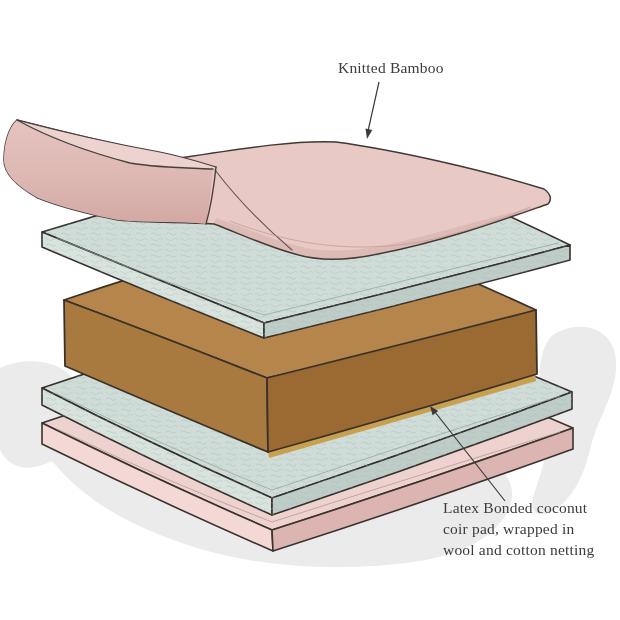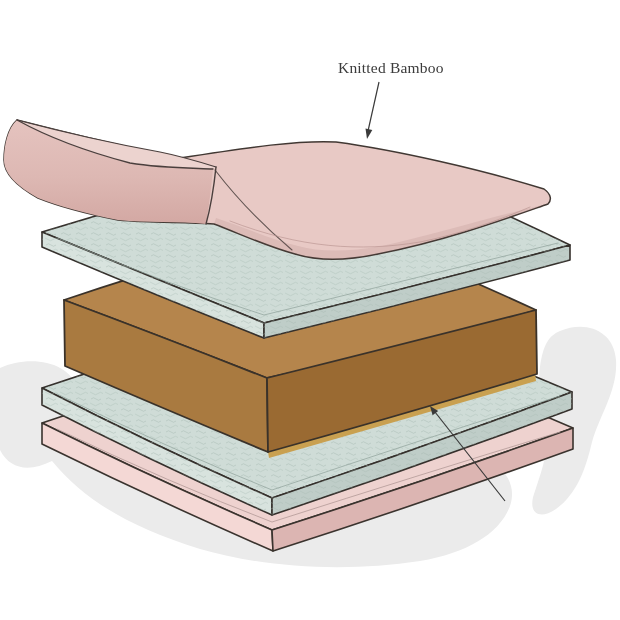--- a/index.html
+++ b/index.html
@@ -103,14 +103,19 @@
     <g stroke="#3a3a3a" stroke-width="1.2" fill="#3a3a3a">
       <path fill="none" d="M379,82 L368,131"></path>
       <path stroke="none" d="M367,139 L372.3,130 L365.5,128.4 Z"></path>
       <path fill="none" d="M505,501 L435,412"></path>
       <path stroke="none" d="M430,406 L438.2,411.1 L432.6,415.3 Z"></path>
     </g>
   </svg>
 
   <div class="anno anno-top">Knitted Bamboo</div>
 
+  <div class="anno anno-bottom">
+    <div>Latex Bonded coconut</div>
+    <div>coir pad, wrapped in</div>
+    <div>wool and cotton netting</div>
+  </div>
 
 </div>
 
 </body></html>

